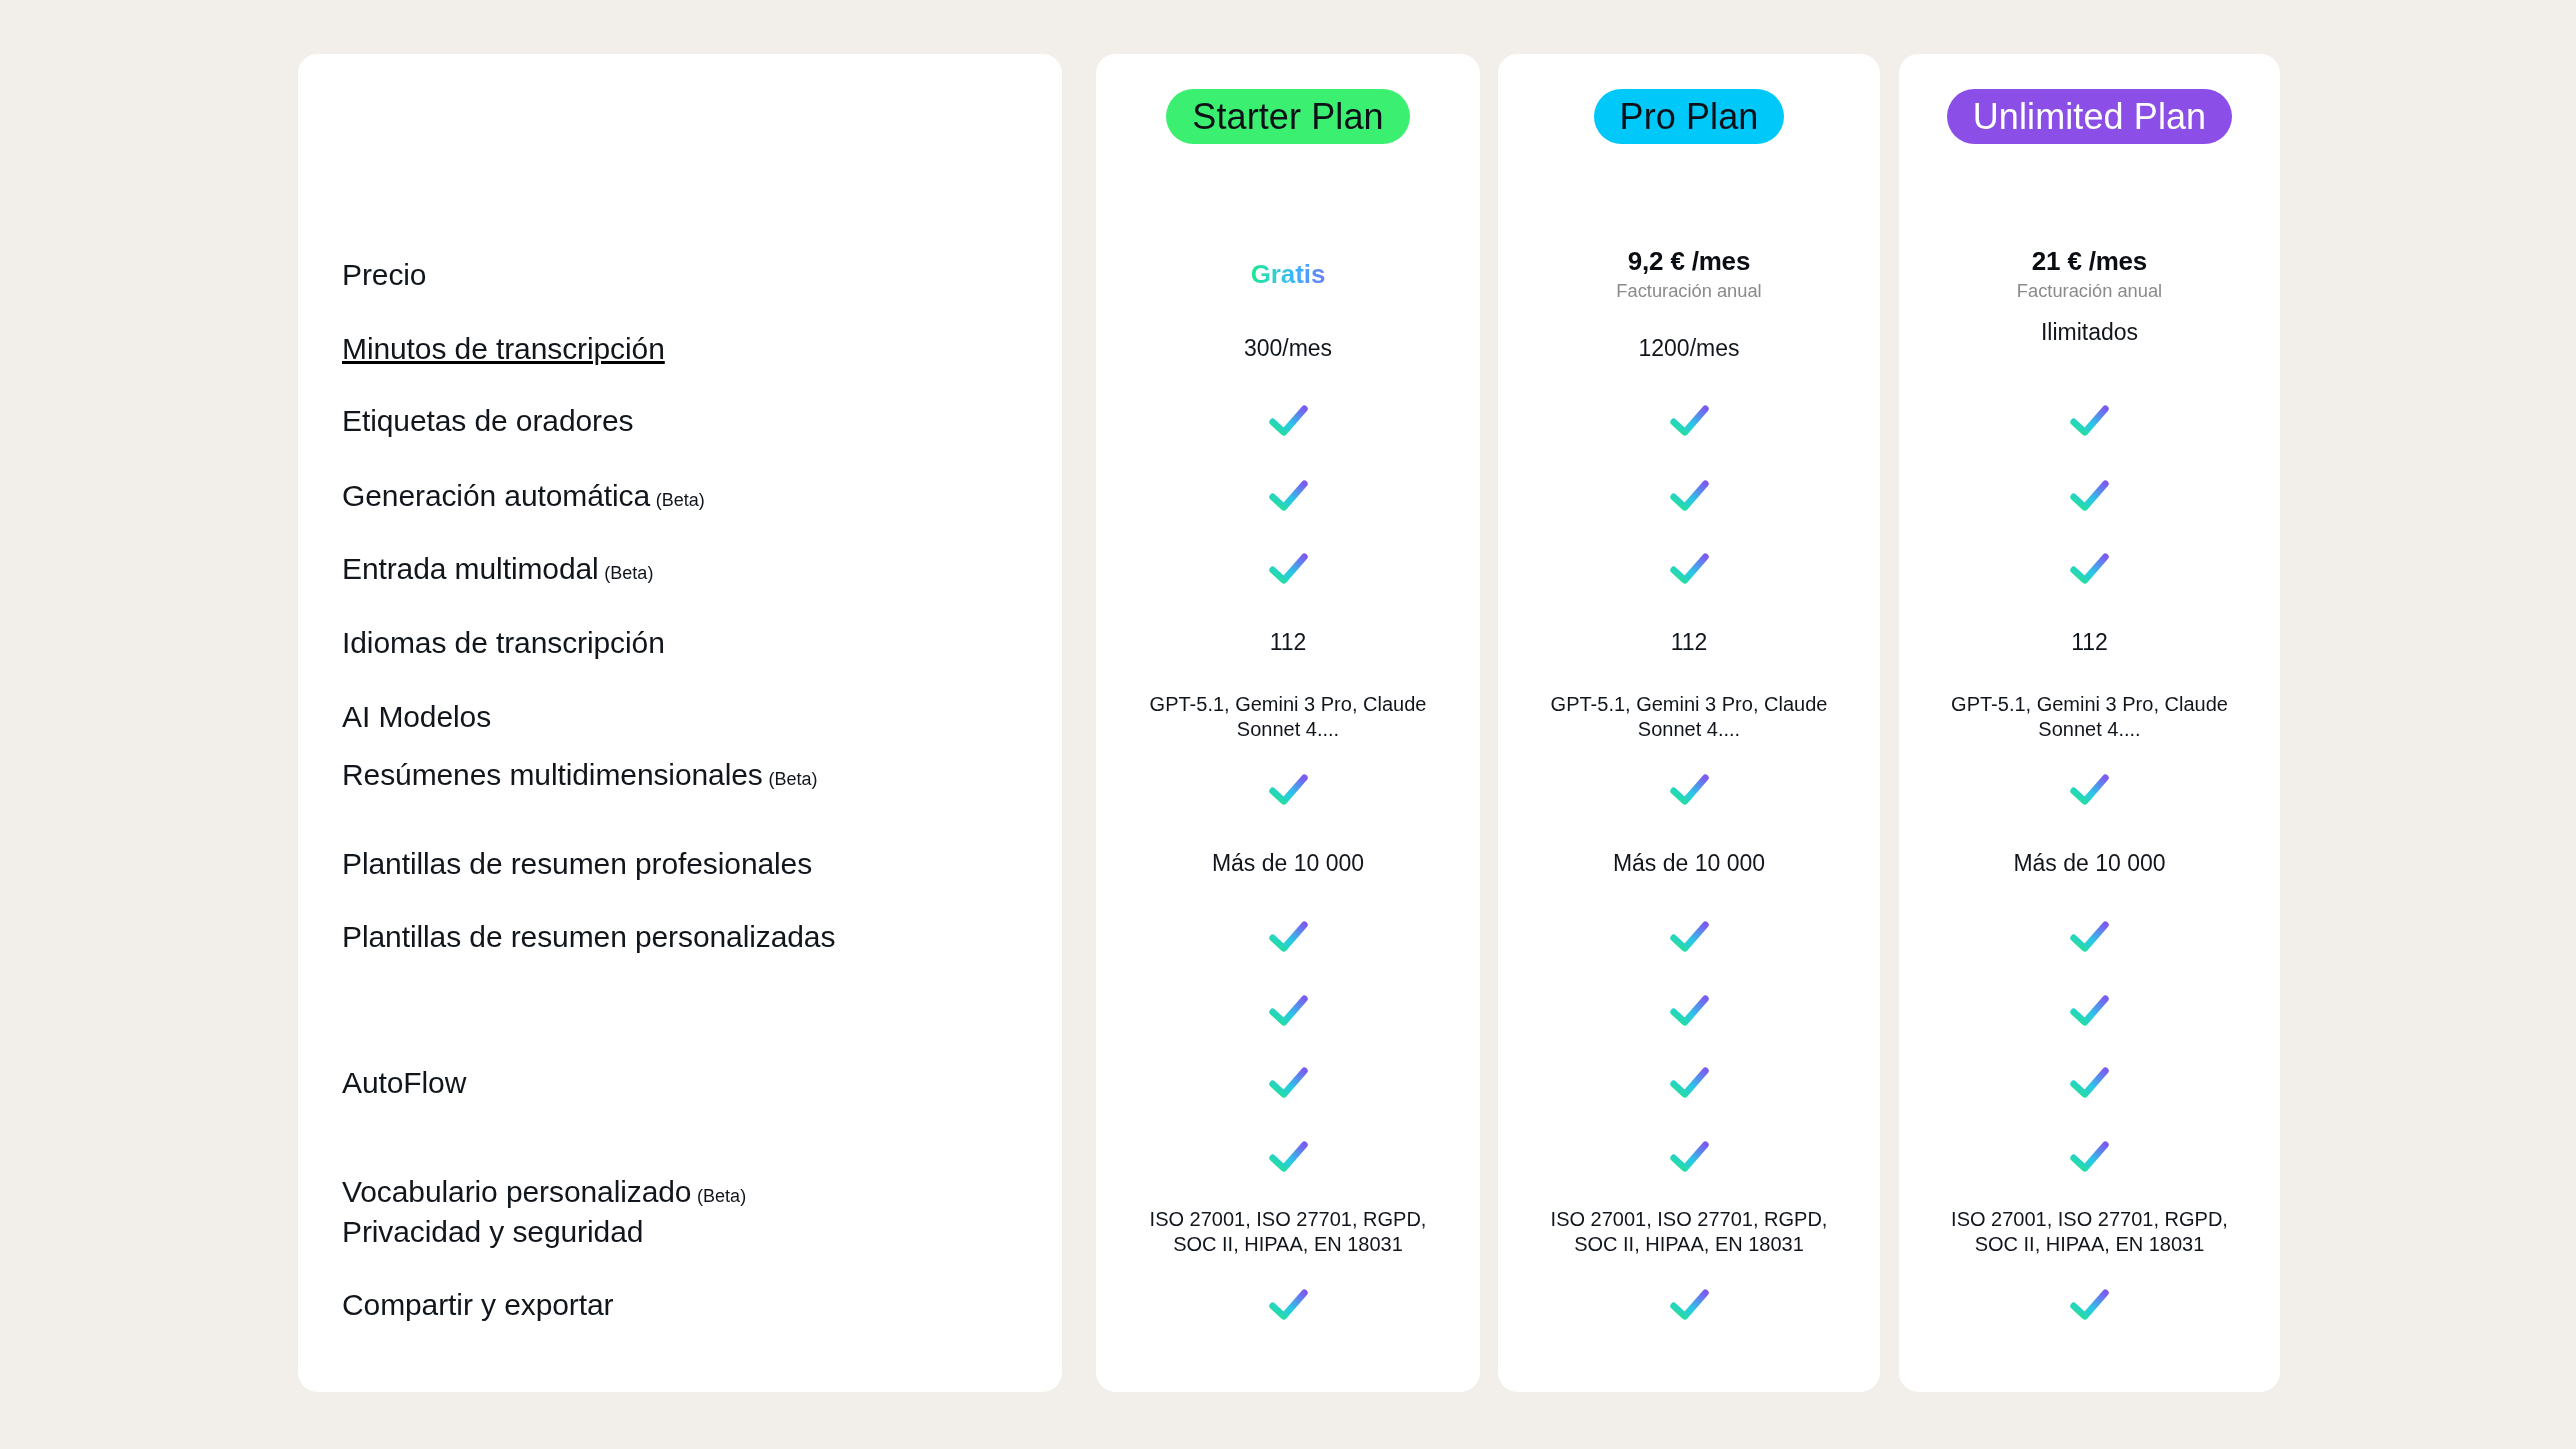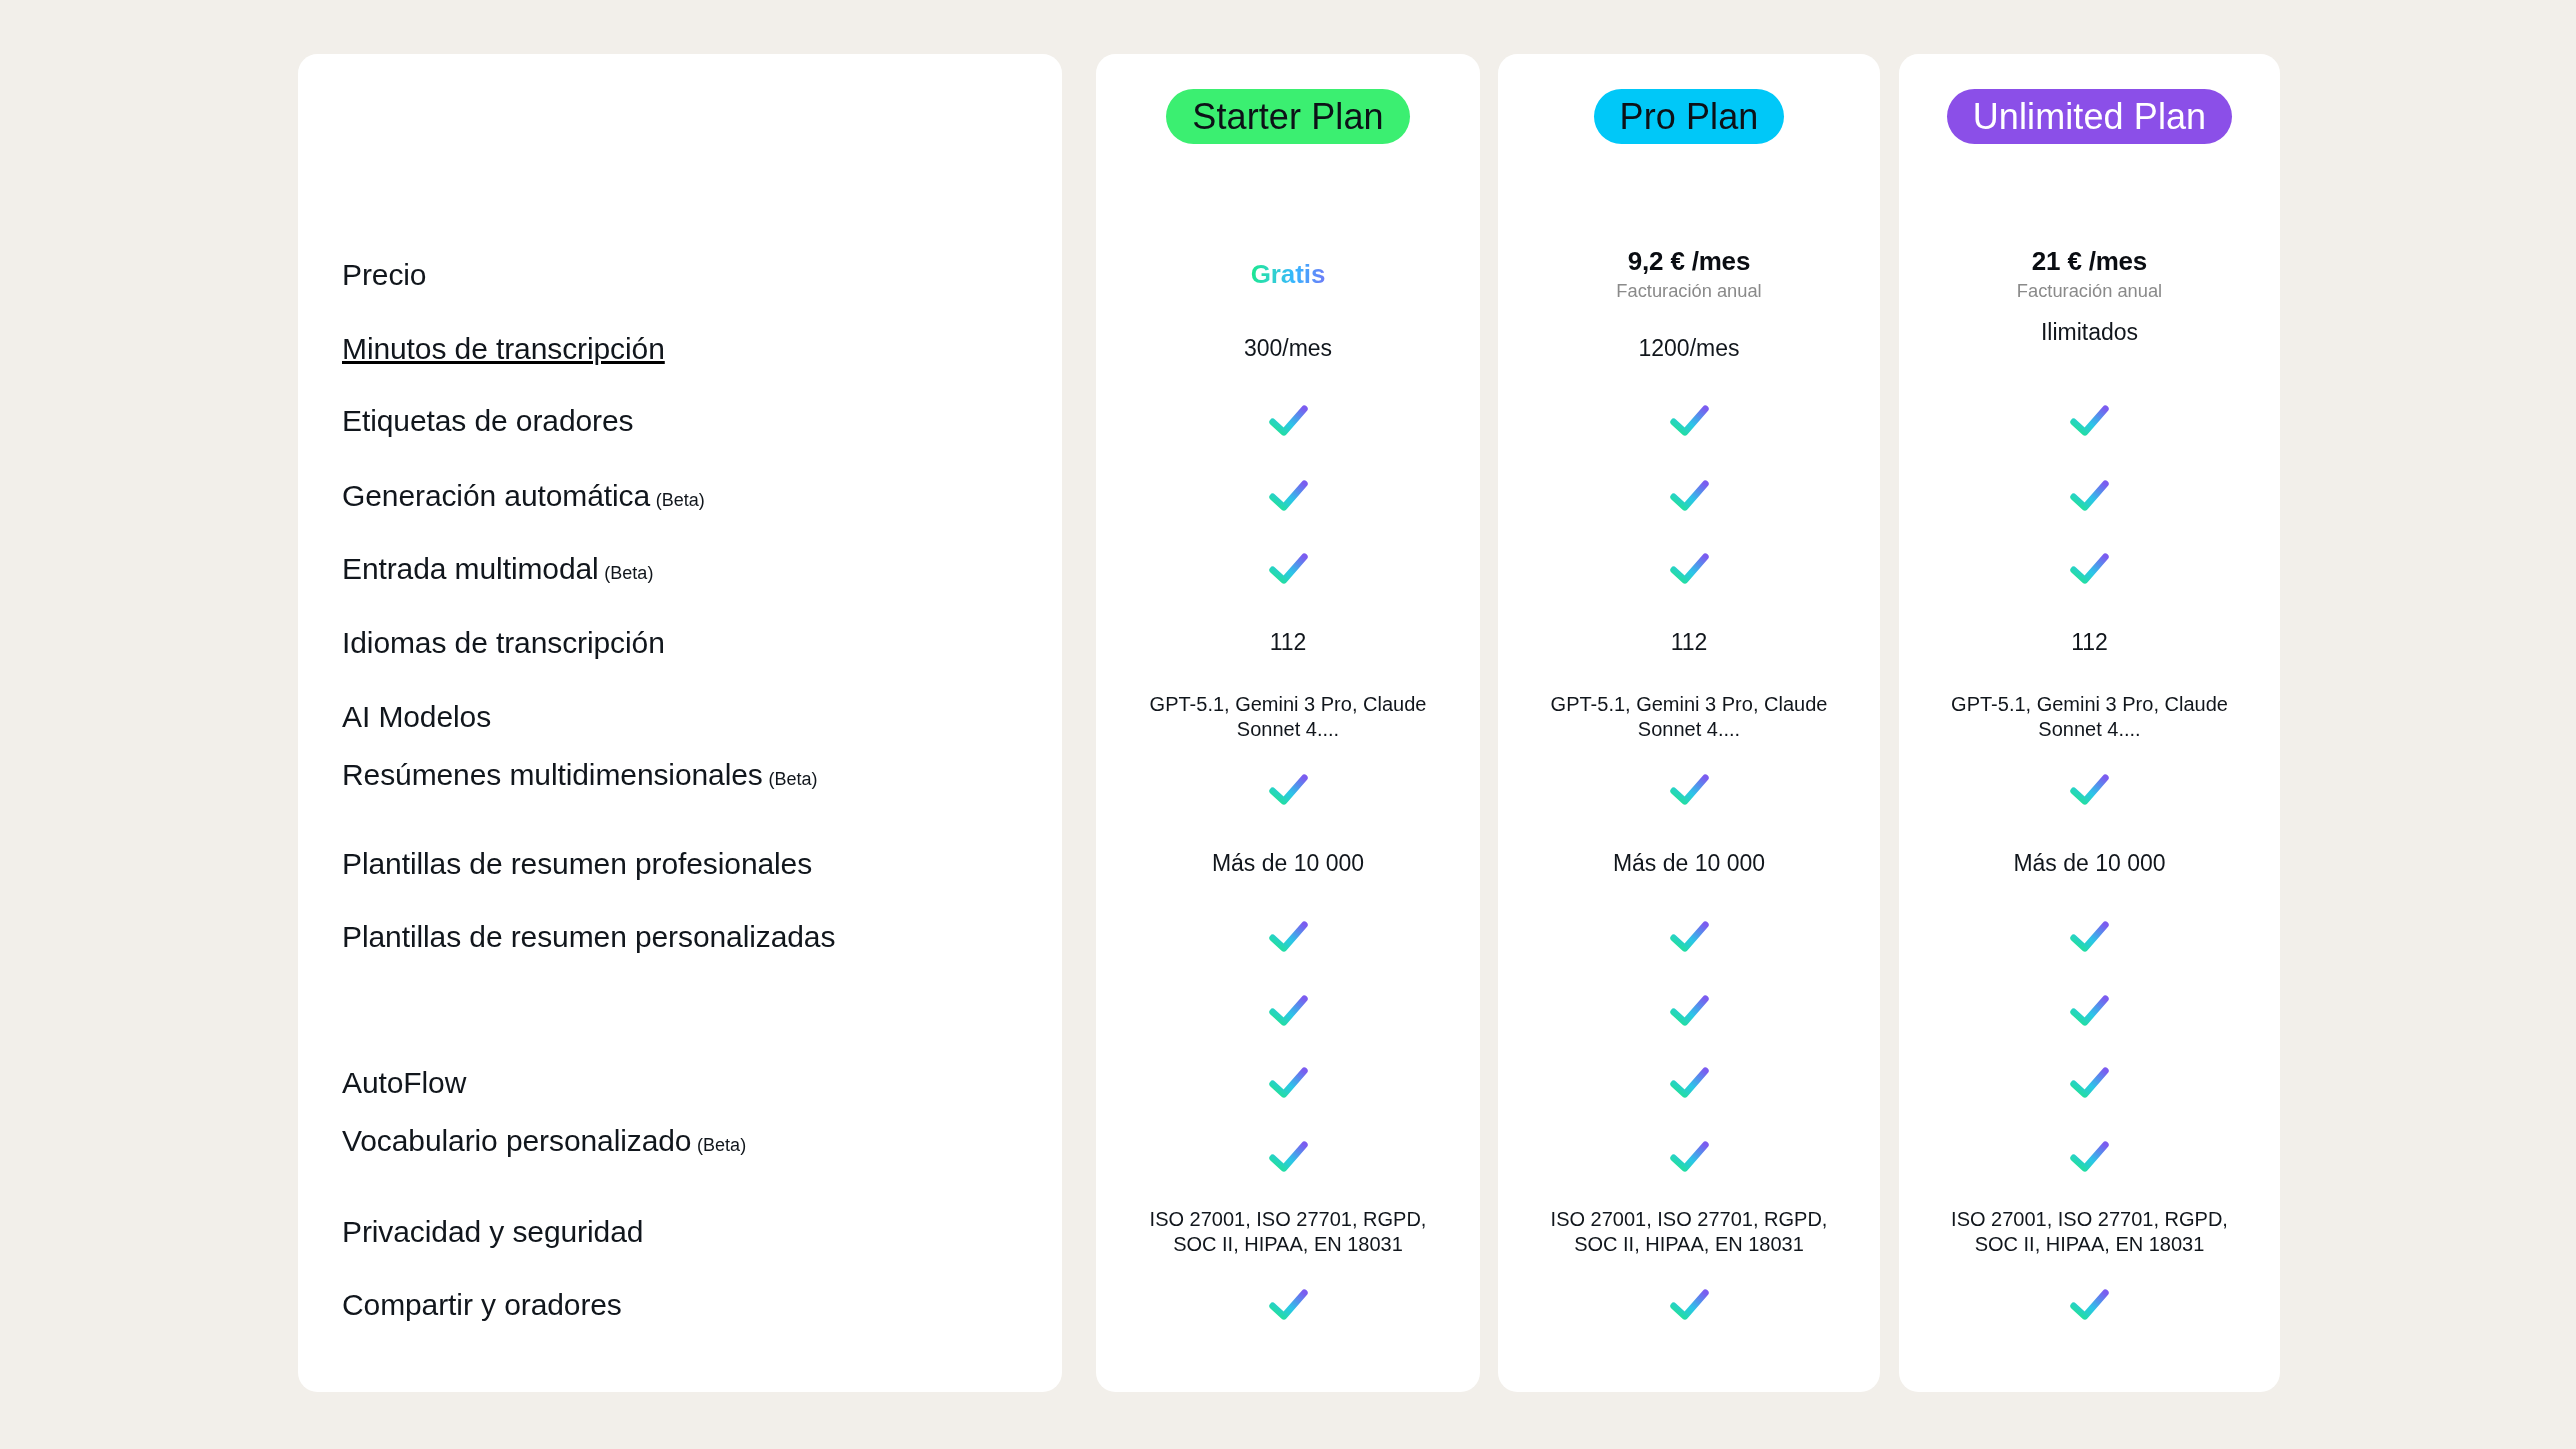--- a/index.html
+++ b/index.html
@@ -192,28 +192,28 @@
         </div>
         <div class="row feat-row" style="top: 627px;">
           <div class="feat-label">Plantillas de resumen profesionales</div>
         </div>
         <div class="row feat-row" style="top: 700px;">
           <div class="feat-label">Plantillas de resumen personalizadas</div>
         </div>
         <div class="row feat-row" style="top: 846px;">
           <div class="feat-label">AutoFlow</div>
         </div>
-        <div class="row feat-row" style="top: 904px;">
+        <div class="row feat-row" style="top: 955px;">
           <div class="feat-label">Vocabulario personalizado<span class="beta-tag">(Beta)</span></div>
         </div>
         <div class="row feat-row" style="top: 995px;">
           <div class="feat-label">Privacidad y seguridad</div>
         </div>
         <div class="row feat-row" style="top: 1068px;">
-          <div class="feat-label">Compartir y oradores</div>
+          <div class="feat-label">Compartir y exportar</div>
         </div>
       </div>
   </div>
 
   <div class="card card-plan-0">
     <div class="plan-head">
       <div class="plan-badge badge-starter">Starter Plan</div>
     </div>
     <div class="rows" id="plan-rows-0">
         <div class="row val-row" style="top: 38px;">

